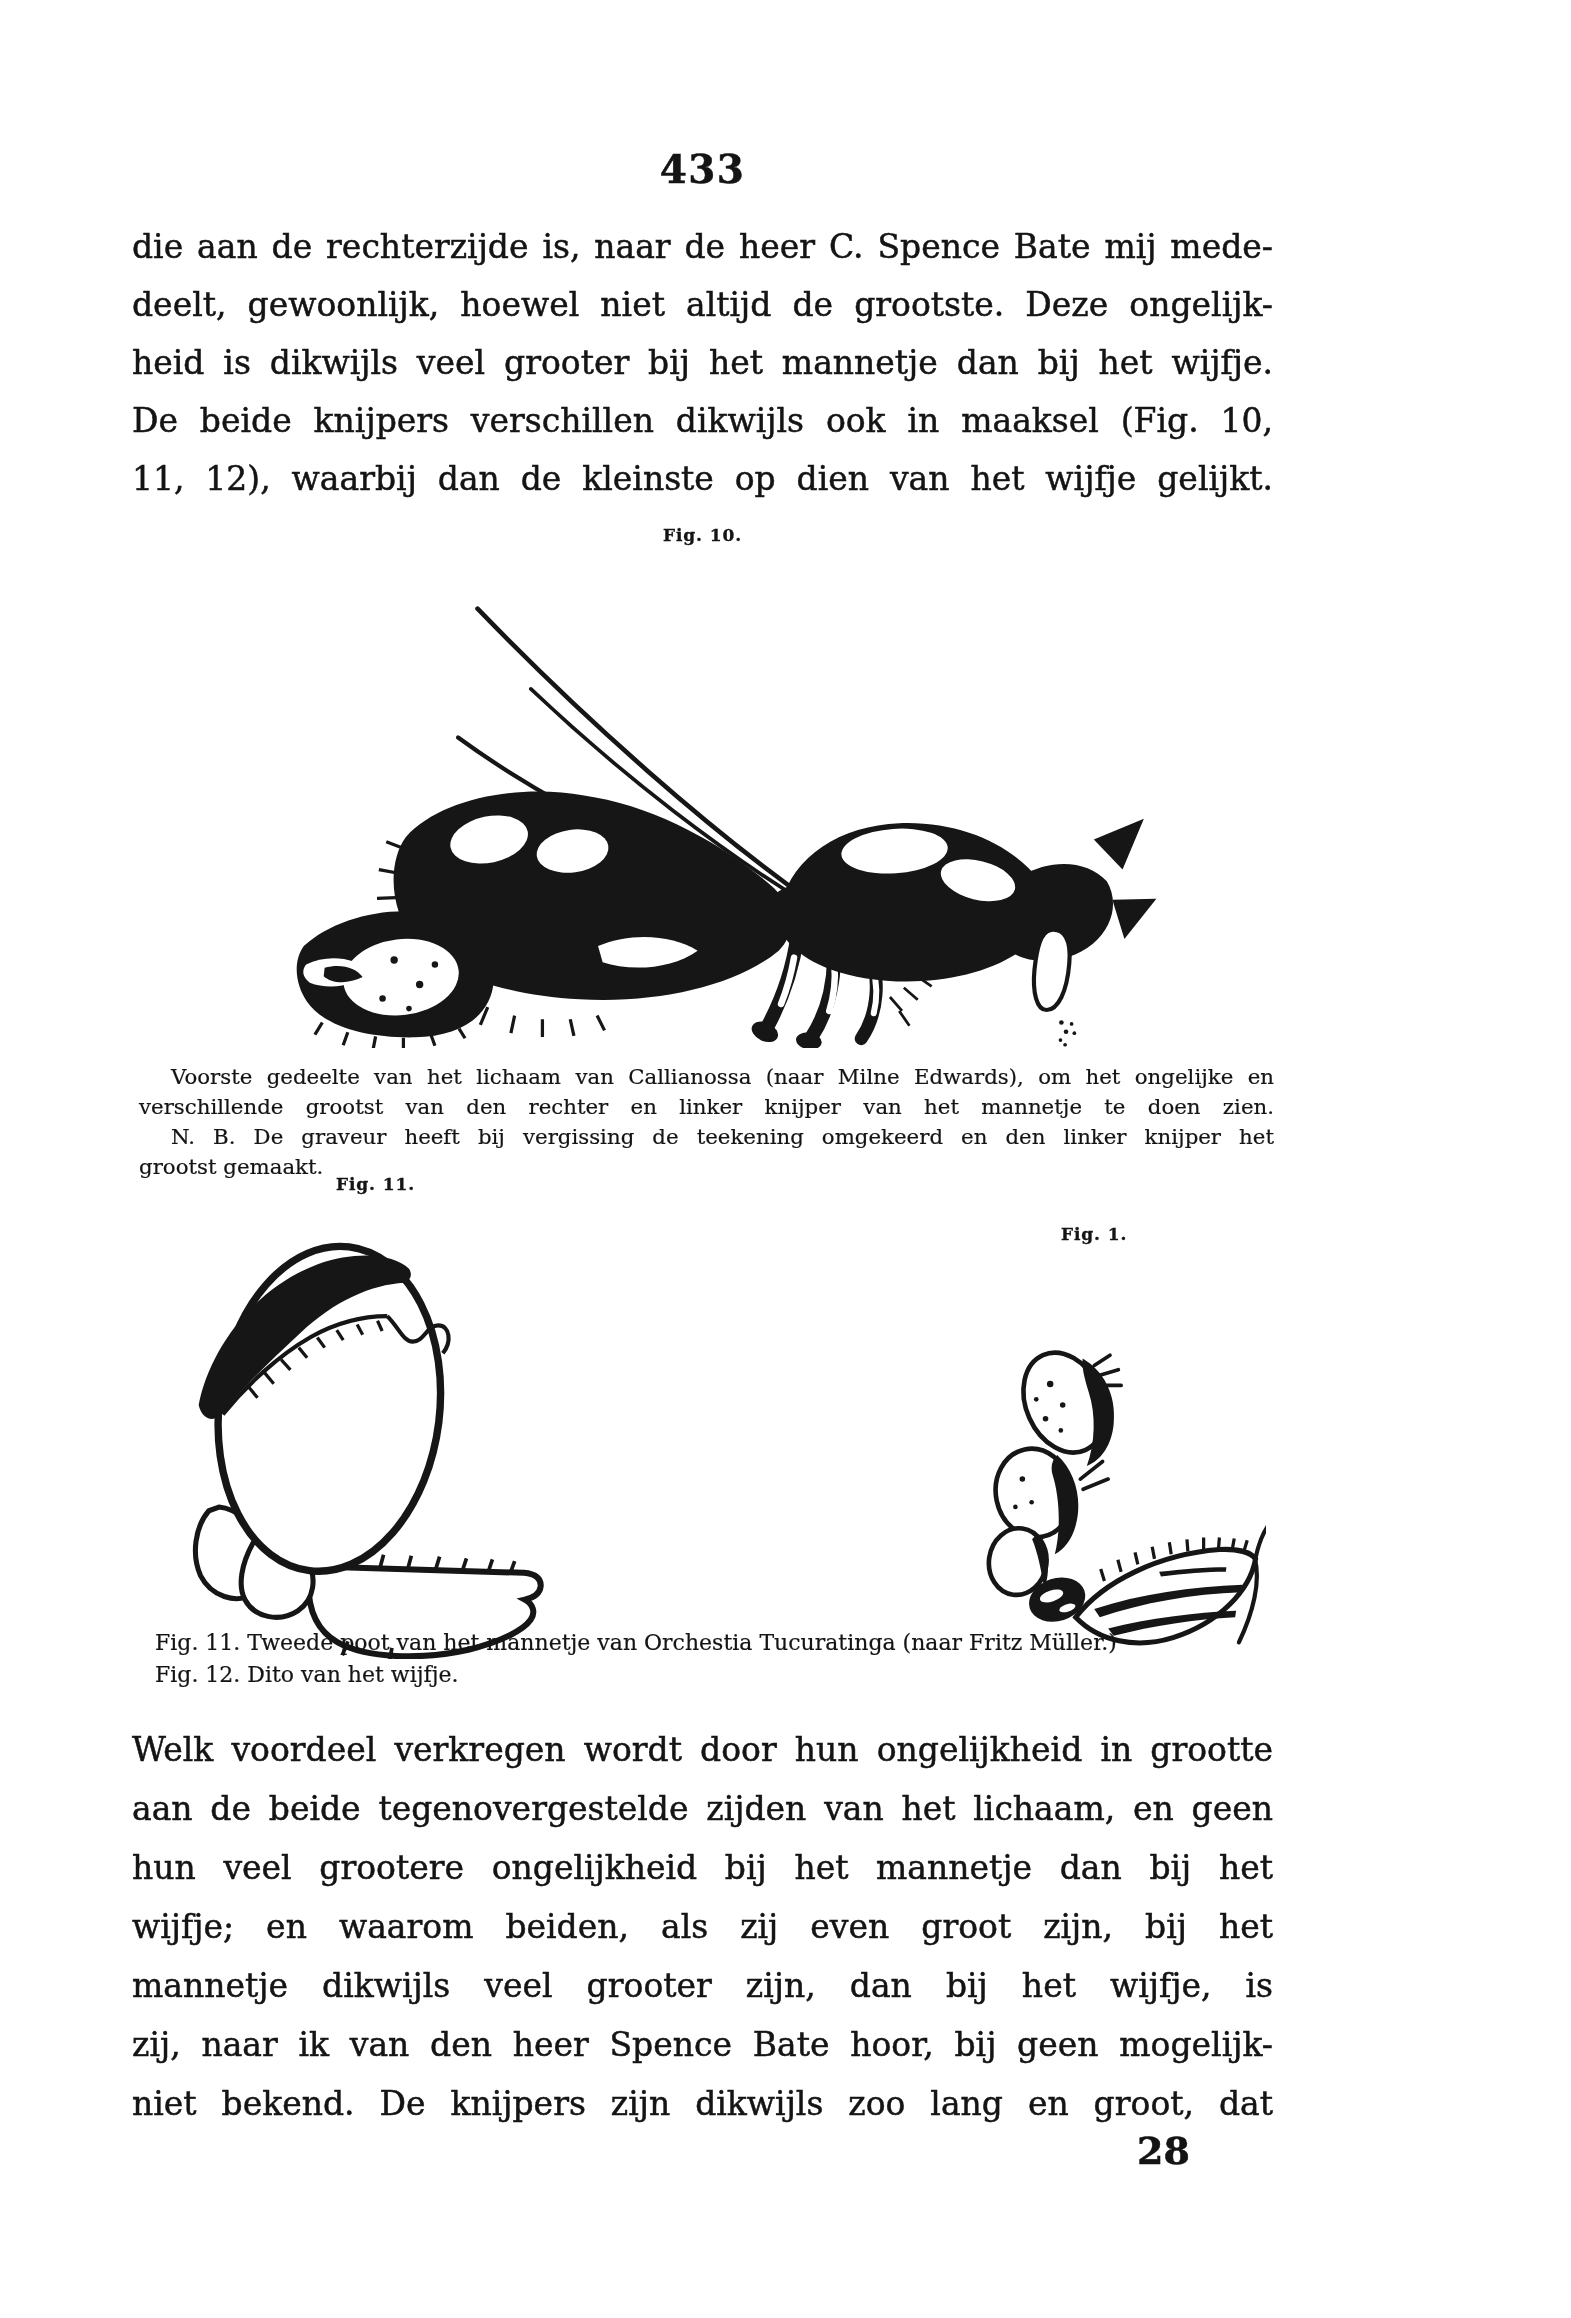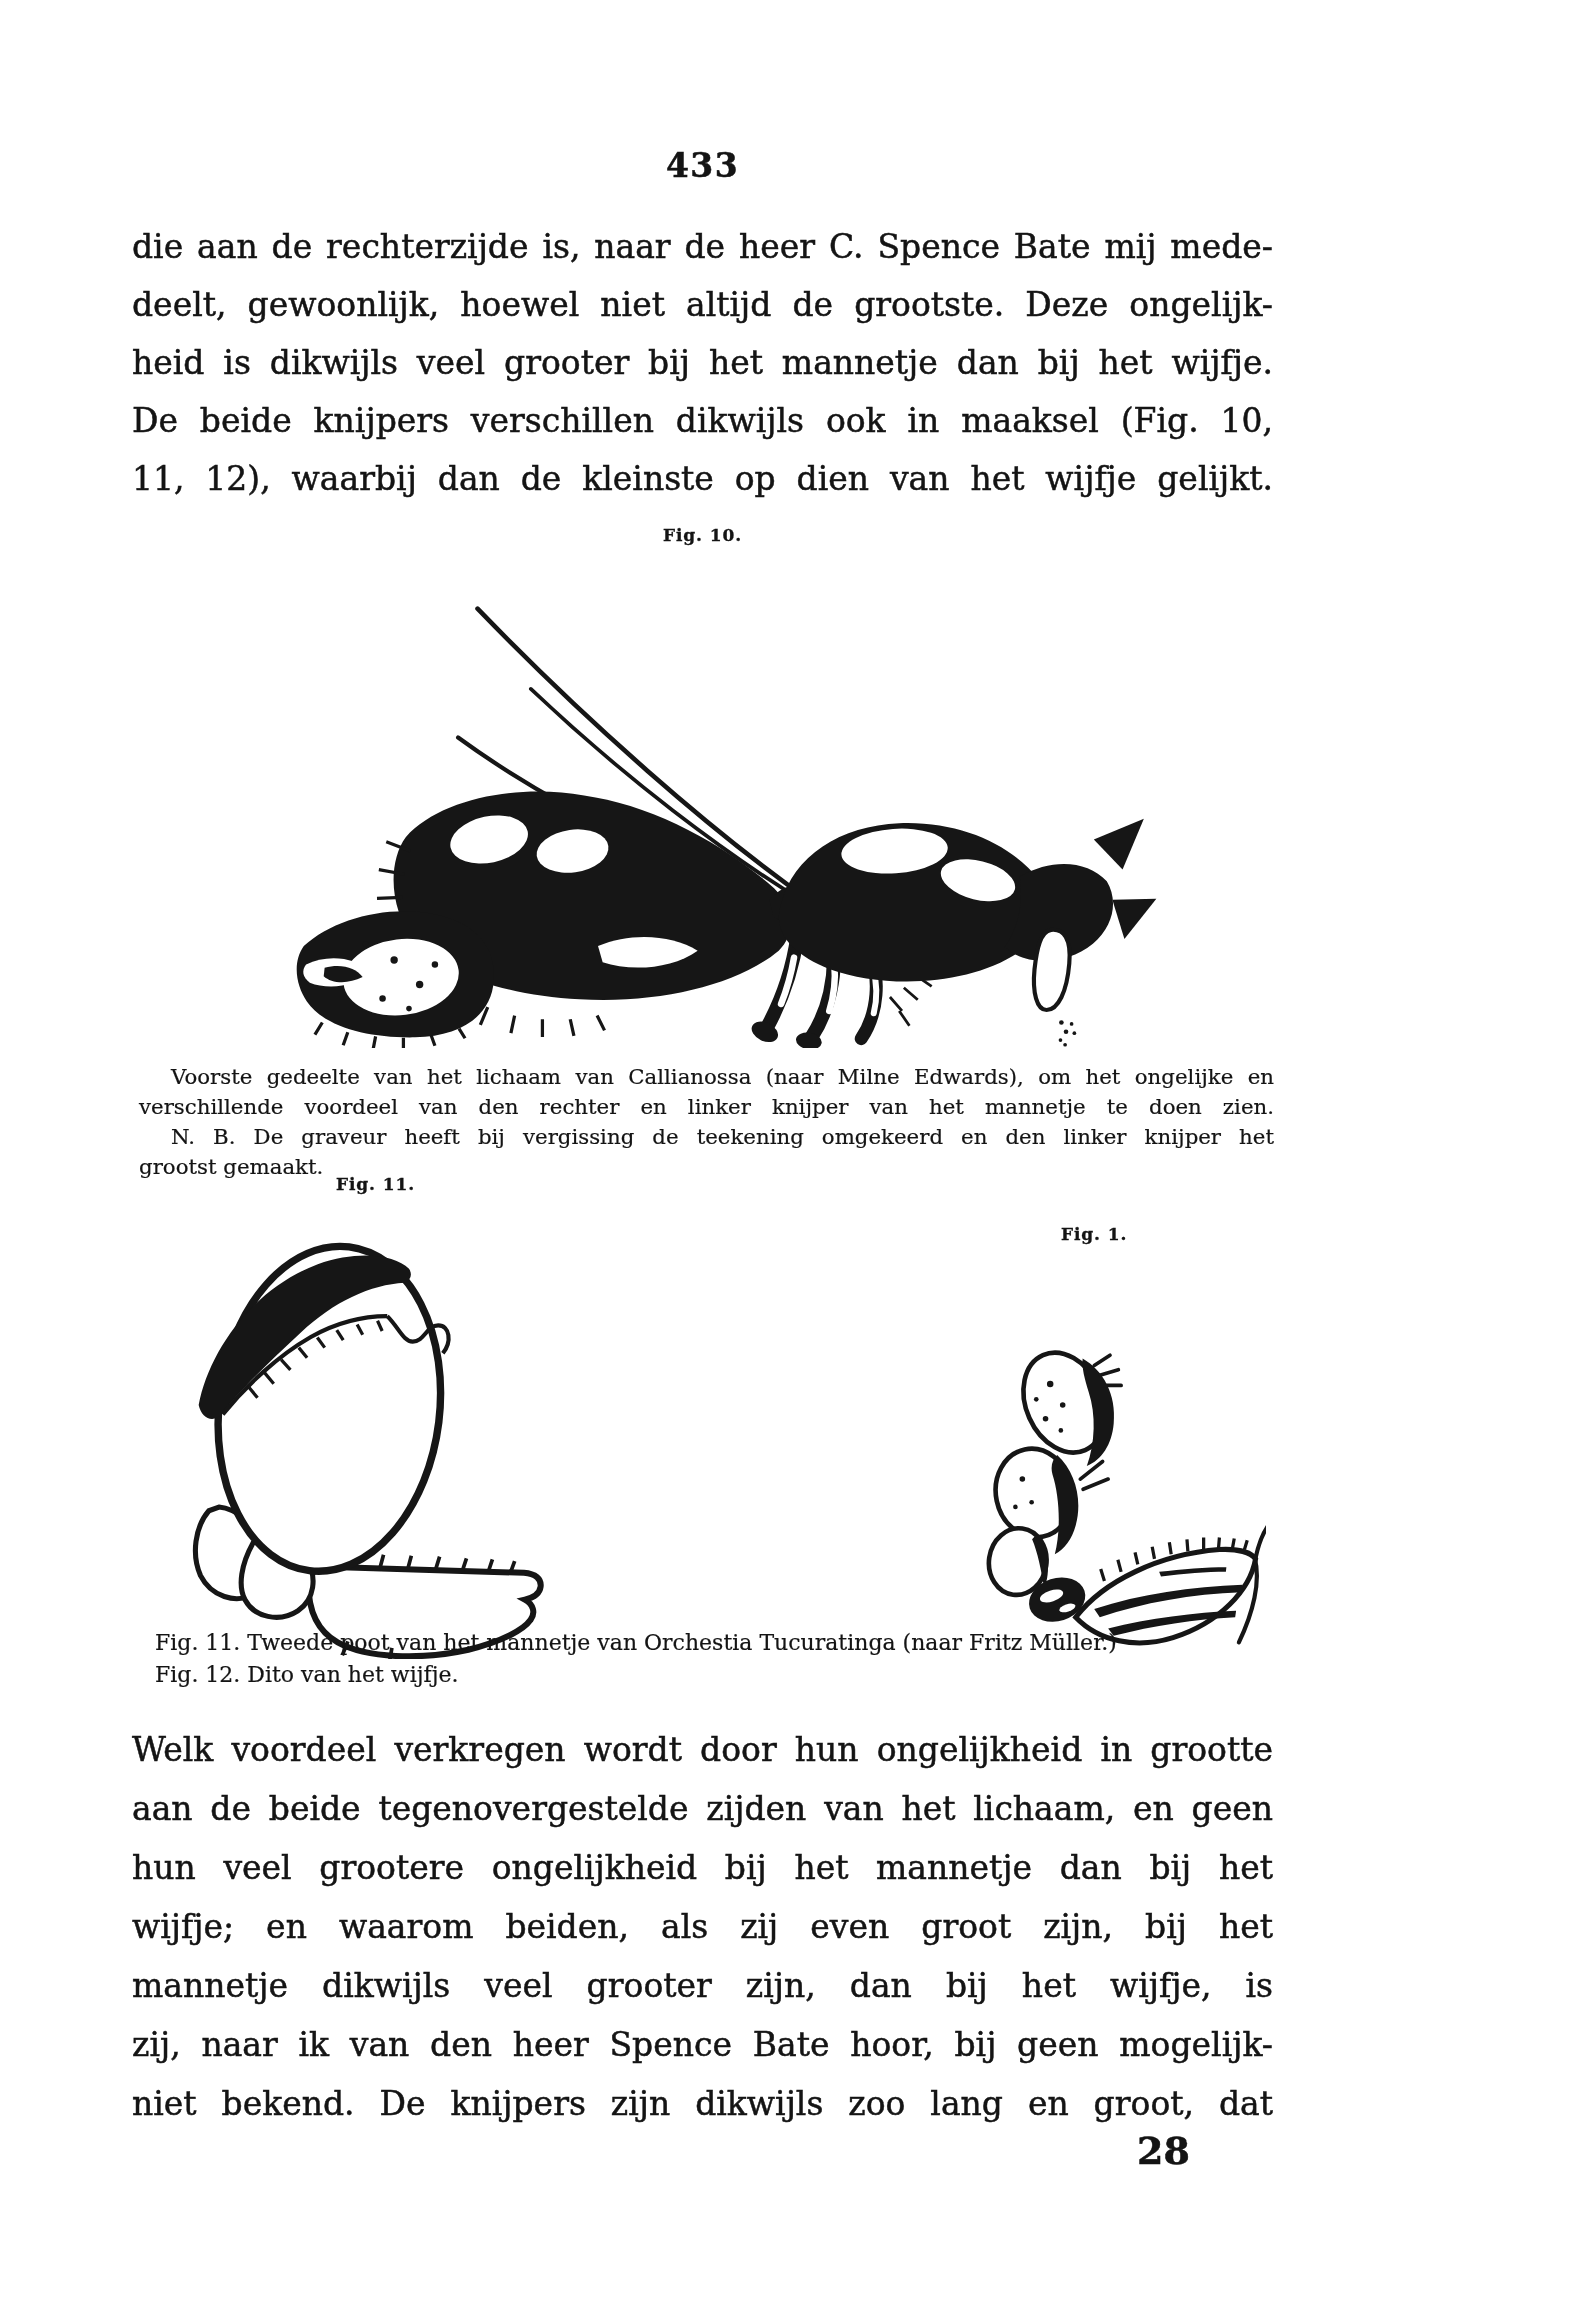--- a/index.html
+++ b/index.html
@@ -6,21 +6,21 @@
   #page{
     position:relative;
     width:1571px;height:2394px;
     background:#ffffff;
     color:#141414;
     font-family:"DejaVu Serif","Liberation Serif",serif;
     overflow:hidden;
   }
   .pageno-top{
     position:absolute;top:146px;left:132px;width:1141px;
-    text-align:center;font-size:33px;font-weight:700;
+    text-align:center;font-size:39px;font-weight:700;
     letter-spacing:1.4px;-webkit-text-stroke:0.5px #141414;
   }
   .para{position:absolute;left:132px;width:1141px;font-size:33px;line-height:58px;-webkit-text-stroke:0.5px #141414;}
   .para1{top:218px;}
   .para2{top:1720px;line-height:59px;}
   .jline{text-align:justify;text-align-last:justify;white-space:normal;}
   .figlabel{
     position:absolute;font-size:17px;font-weight:700;
     -webkit-text-stroke:0.3px #141414;letter-spacing:0.9px;
   }
@@ -134,21 +134,21 @@
             <circle cx="1712" cy="958" r="4"></circle>
           <circle cx="1718" cy="978" r="4"></circle>
             <circle cx="1698" cy="1003" r="4"></circle>
         </g>
       </g>
     </svg>
   </div>
 
   <div class="caption fig10-caption">
     <div class="jcap cap-indent">Voorste gedeelte van het lichaam van Callianossa (naar Milne Edwards), om het ongelijke en</div>
-    <div class="jcap">verschillende voordeel van den rechter en linker knijper van het mannetje te doen zien.</div>
+    <div class="jcap">verschillende grootst van den rechter en linker knijper van het mannetje te doen zien.</div>
     <div class="jcap cap-indent">N. B. De graveur heeft bij vergissing de teekening omgekeerd en den linker knijper het</div>
     <div>grootst gemaakt.</div>
   </div>
 
   <div class="figlabel fig11-label">Fig. 11.</div>
   <div class="figlabel fig12-label">Fig. 1.</div>
 
   <div class="artwork fig11-art">
     <svg viewBox="0 0 860 900" xmlns="http://www.w3.org/2000/svg">
       <g>

